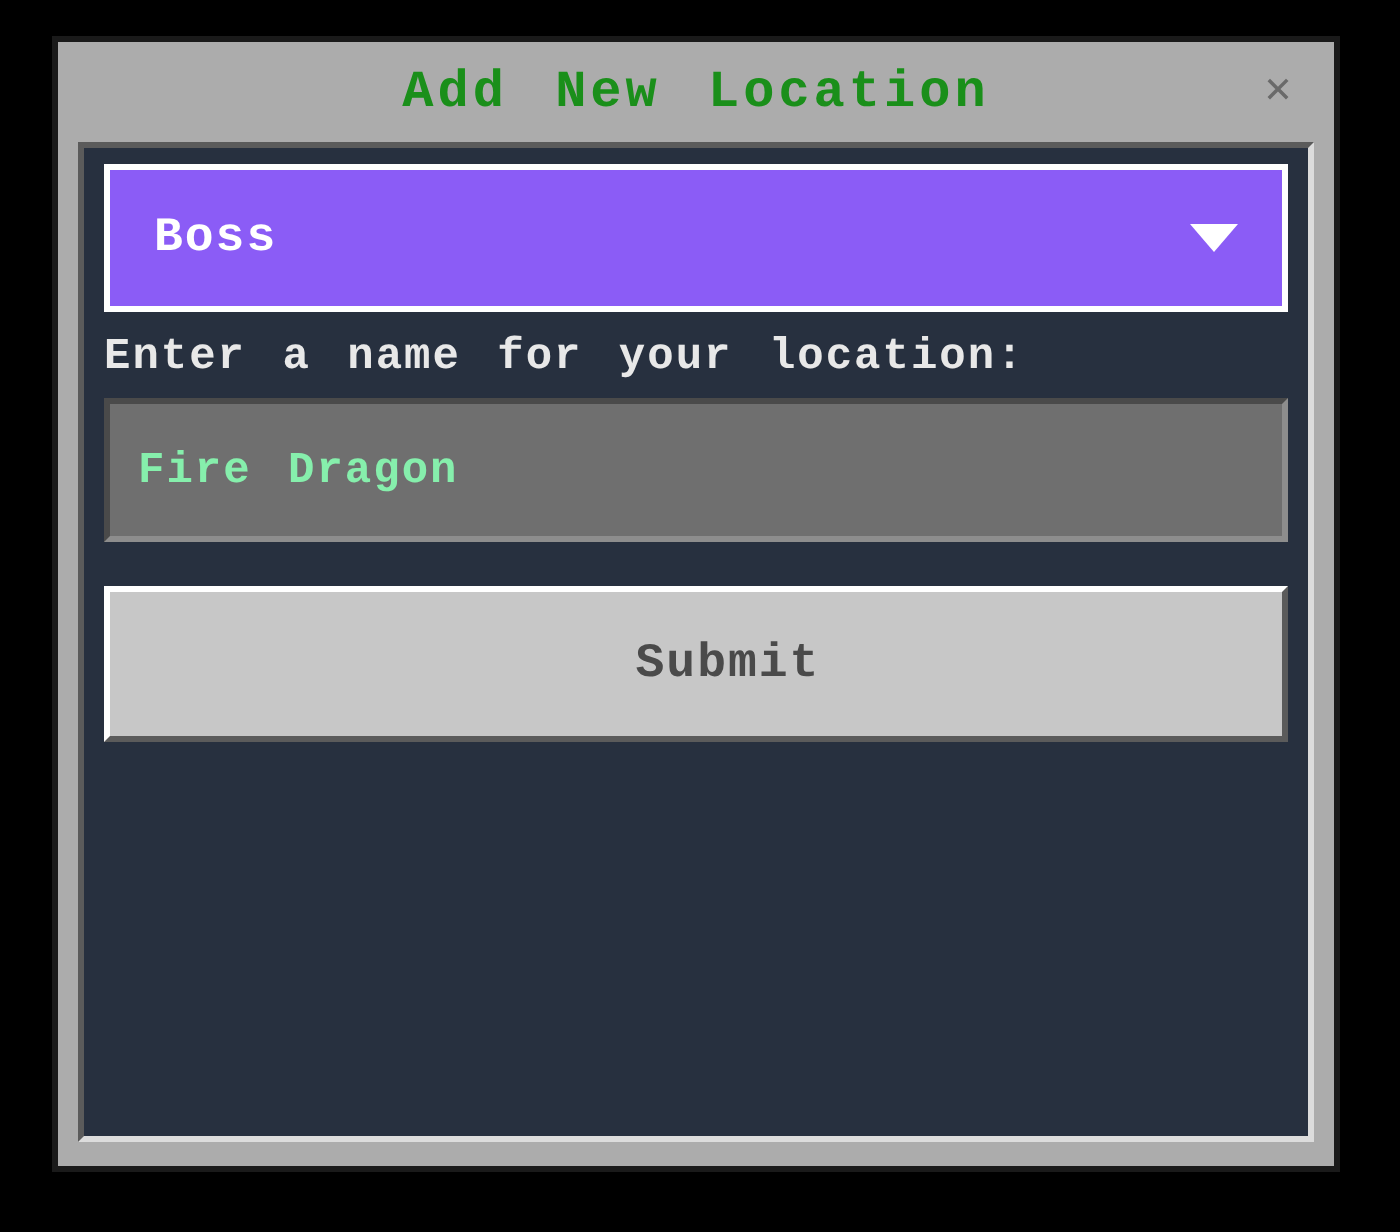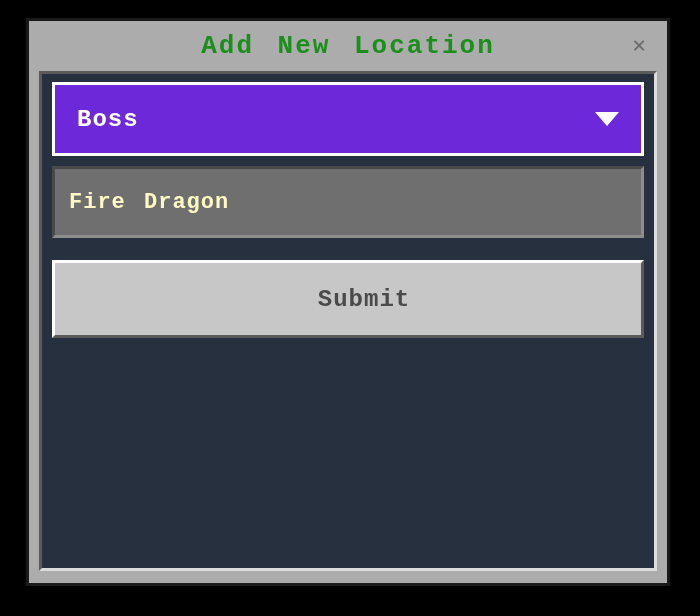--- a/index.html
+++ b/index.html
@@ -46,21 +46,21 @@
   }
   .label {
     color: #e8e8e8;
     font-size: 22px;
     letter-spacing: 1px;
     word-spacing: 4px;
     margin: 4px 0 8px 0;
   }
   .dropdown {
     height: 74px;
-    background: #6d28d9;
+    background: #8b5cf6;
     border: 3px solid #ffffff;
     display: flex;
     align-items: center;
     justify-content: space-between;
     padding: 0 22px;
     cursor: pointer;
     margin-bottom: 10px;
   }
   .dropdown-text {
     color: #fff;
@@ -79,21 +79,21 @@
     border-top: 3px solid #4a4a4a;
     border-left: 3px solid #4a4a4a;
     border-right: 3px solid #8d8d8d;
     border-bottom: 3px solid #8d8d8d;
     display: flex;
     align-items: center;
     padding: 0 14px;
     margin-bottom: 22px;
   }
   .textfield-value {
-    color: #fef9c3;
+    color: #86efac;
     font-size: 22px;
     letter-spacing: 1px;
     word-spacing: 4px;
   }
   .submit {
     height: 78px;
     background: #c7c7c7;
     border-top: 3px solid #ffffff;
     border-left: 3px solid #ffffff;
     border-right: 3px solid #5b5b5b;
@@ -116,20 +116,21 @@
 <div class="window">
   <div class="titlebar">
     <div class="title">Add New Location</div>
     <div class="close">✕</div>
   </div>
   <div class="body">
     <div class="dropdown">
       <span class="dropdown-text">Boss</span>
       <span class="chevron"></span>
     </div>
+    <div class="label">Enter a name for your location:</div>
     <div class="textfield">
       <span class="textfield-value">Fire Dragon</span>
     </div>
     <div class="submit">
       <span class="submit-text">Submit</span>
     </div>
   </div>
 </div>
 
 </body></html>

